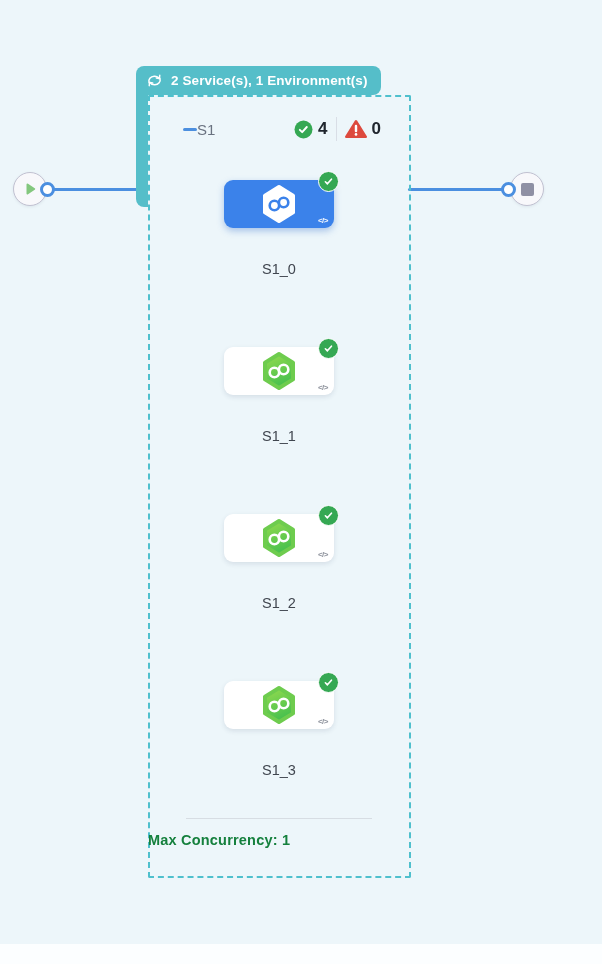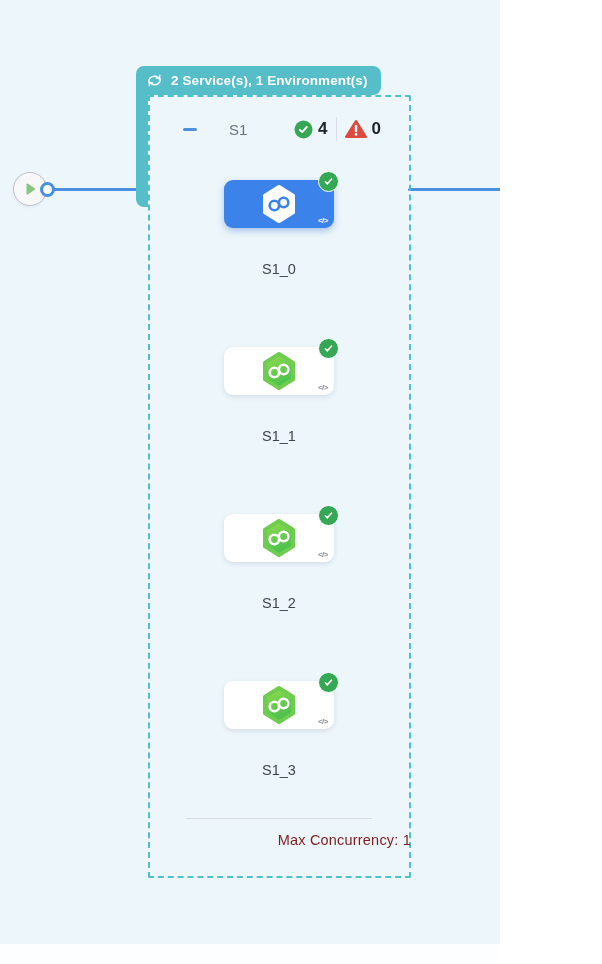--- a/index.html
+++ b/index.html
@@ -1,19 +1,19 @@
 <!DOCTYPE html>
 <html><head>
 <meta charset="utf-8">
 <style>
   * { margin:0; padding:0; box-sizing:border-box; }
   html,body { width:602px; height:964px; }
   body { font-family:"Liberation Sans", sans-serif; }
 
-  .canvas { position:relative; width:500px; height:964px; background:#edf6fa; overflow:hidden; }
+  .canvas { position:relative; width:602px; height:964px; background:#edf6fa; overflow:hidden; }
   .bottom-strip { position:absolute; left:0; bottom:0; width:602px; height:20px; background:#fcfeff; }
 
   
   .connector { position:absolute; top:188px; height:3px; background:#4b8fe0; border-radius:2px; }
   .connector.left  { left:46px;  width:95px; }
   .connector.right { left:408px; width:97px; }
   .port { position:absolute; top:182px; width:15px; height:15px; border-radius:50%;
           background:#ffffff; border:3.5px solid #4b8fe0; }
   .port.left  { left:40px; }
   .port.right { left:501px; }
@@ -36,21 +36,21 @@
                  color:#ffffff; font-size:13.5px; font-weight:700; letter-spacing:.1px; z-index:5; }
 
   
   .stage-box { position:absolute; left:148px; top:95px; width:263px; height:783px;
                border:2px dashed #4fc0cd; border-radius:2px; }
 
   
   .stage-header { position:absolute; left:148px; top:111px; width:263px; height:36px;
                   display:flex; align-items:center; padding:0 30px 0 35px; }
   .collapse-dash { width:14px; height:3px; background:#4c8fdf; border-radius:2px; flex:none; }
-  .stage-name { margin-left:32px; font-size:15px; color:#6a7280; font-weight:500; }
+  .stage-name { margin-left:0; font-size:15px; color:#6a7280; font-weight:500; }
   .flex-spacer { flex:1; }
   .count-num { font-size:17px; font-weight:700; color:#20262e; margin-left:5px; }
   .count-divider { width:1px; height:24px; background:#d9dee6; margin:0 8px; }
   .icon-box { display:flex; align-items:center; }
 
   
   .node { position:absolute; left:224px; width:110px; }
   .node.n0 { top:180px; } .node.n1 { top:347px; } .node.n2 { top:514px; } .node.n3 { top:681px; }
   .node-card { position:relative; width:110px; height:48px; border-radius:9px;
                display:flex; align-items:center; justify-content:center; cursor:pointer; }
@@ -60,22 +60,22 @@
                  background:#35a853; border:1.5px solid #ffffff;
                  display:flex; align-items:center; justify-content:center; }
   .code-icon { position:absolute; right:6px; bottom:3px; font-size:8px; font-weight:700;
                letter-spacing:-.5px; line-height:1; }
   .node-card.blue  .code-icon { color:rgba(255,255,255,.95); }
   .node-card.white .code-icon { color:#8d929c; }
   .node-label { margin-top:33px; text-align:center; font-size:14.5px; color:#40464f; }
 
   
   .stage-divider { position:absolute; left:186px; top:818px; width:186px; height:1px; background:#d7dde3; }
-  .max-concurrency { position:absolute; left:148px; top:832px; width:263px; text-align:right;
-                     font-size:14.5px; font-weight:400; color:#7f1d1d; letter-spacing:.2px; }
+  .max-concurrency { position:absolute; left:148px; top:832px; width:263px; text-align:left;
+                     font-size:14.5px; font-weight:700; color:#15803d; letter-spacing:.2px; }
 </style>
 </head>
 <body>
 
 <div class="canvas">
 
   <div class="connector left"></div>
   <div class="connector right"></div>
 
   <div class="endpoint start">

